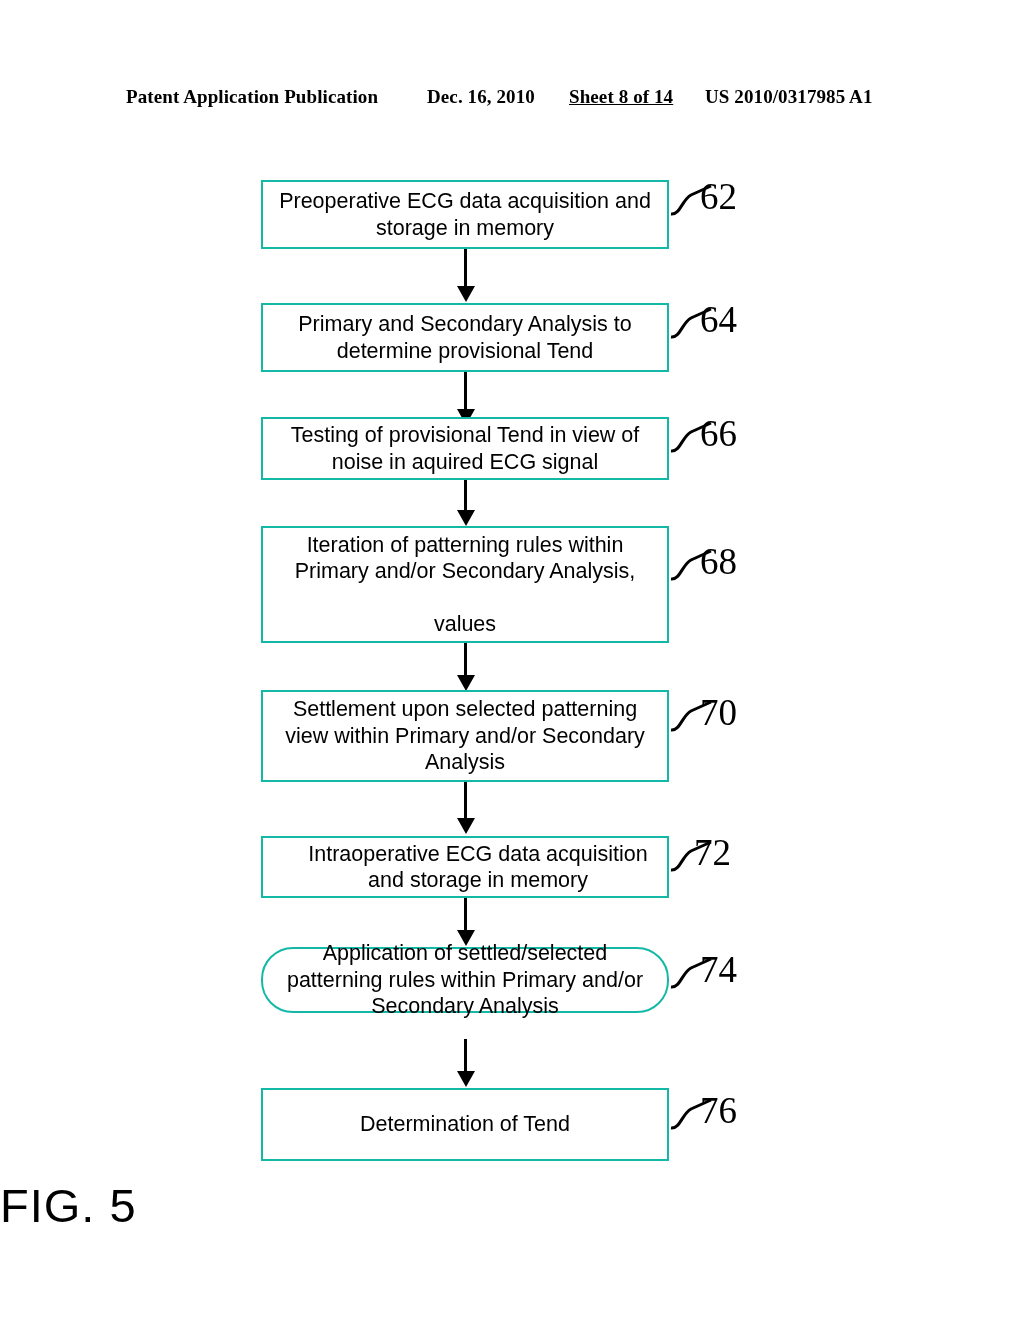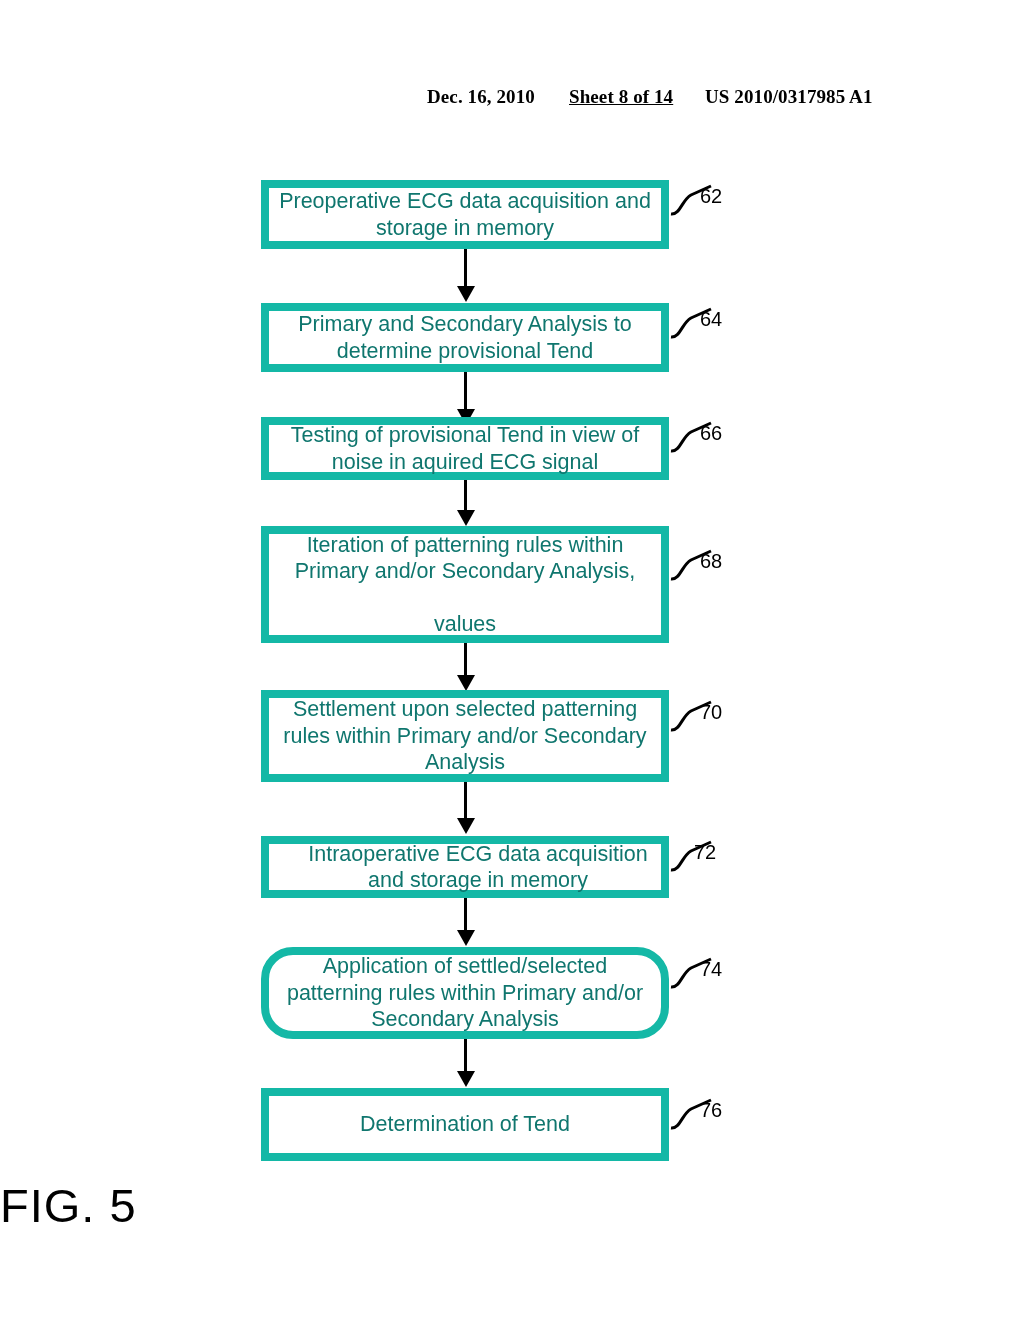--- a/index.html
+++ b/index.html
@@ -42,30 +42,30 @@
     position: absolute;
     left: 0;
     top: 0;
     width: 1024px;
     height: 1320px;
   }
 
   .fc-box {
     position: absolute;
     box-sizing: border-box;
-    border: 8px solid #14b8a6;
+    border: 2px solid #14b8a6;
     background: #ffffff;
     display: flex;
     align-items: center;
     justify-content: center;
     text-align: center;
     font-family: "Liberation Sans", sans-serif;
     font-size: 21.5px;
     line-height: 26.5px;
-    color: #0f766e;
+    color: #000000;
     padding: 2px 6px;
   }
   .fc-box .fc-box-label { display: block; width: 100%; }
 
   
   .fc-arrow {
     position: absolute;
     width: 0;
     border-left: 3px solid #000000;
   }
@@ -78,22 +78,22 @@
     border-top: 16px solid #000000;
   }
 
   
   .fc-leader-svg {
     position: absolute;
     overflow: visible;
   }
   .fc-ref {
     position: absolute;
-    font-family: Liberation Sans, sans-serif;
-    font-size: 20px;
+    font-family: Liberation Serif, serif;
+    font-size: 37px;
     line-height: 29px;
     color: #000000;
     white-space: nowrap;
   }
 
   
   #fig-caption {
     position: absolute;
     left: 0;
     top: 1178px;
@@ -103,20 +103,21 @@
     font-size: 47px;
     line-height: 56px;
     letter-spacing: 1px;
     color: #000000;
   }
 </style>
 </head>
 <body>
 
 <div id="page-header">
+  <span class="hdr-pub">Patent Application Publication</span>
   <span class="hdr-date">Dec. 16, 2010</span>
   <span class="hdr-sheet">Sheet 8 of 14</span>
   <span class="hdr-pat">US 2010/0317985 A1</span>
 </div>
 
 <div id="flowchart">
 
   <div class="fc-box" style="left:261px; top:180px; width:408px; height:69px;">
     <span class="fc-box-label">
       <span>Preoperative ECG data acquisition and</span><br>
@@ -171,21 +172,21 @@
     <path d="M 2 30 C 11 31 13 16 22 11 L 42 2" fill="none" stroke="#000" stroke-width="3"></path>
   </svg>
   <div class="fc-ref" style="left:700px; top:547px;">68</div>
 
   <div class="fc-arrow" style="left:464px; top:643px; height:34px;"></div>
   <div class="fc-arrowhead" style="left:457px; top:675px;"></div>
 
   <div class="fc-box" style="left:261px; top:690px; width:408px; height:92px;">
     <span class="fc-box-label">
       <span>Settlement upon selected patterning</span><br>
-      <span>rules within Primary and/or Secondary</span><br>
+      <span>view within Primary and/or Secondary</span><br>
       <span>Analysis</span>
     </span>
   </div>
   <svg class="fc-leader-svg" style="left:669px; top:700px;" width="44" height="32" viewBox="0 0 44 32">
     <path d="M 2 30 C 11 31 13 16 22 11 L 42 2" fill="none" stroke="#000" stroke-width="3"></path>
   </svg>
   <div class="fc-ref" style="left:700px; top:698px;">70</div>
 
   <div class="fc-arrow" style="left:464px; top:782px; height:38px;"></div>
   <div class="fc-arrowhead" style="left:457px; top:818px;"></div>
@@ -197,21 +198,21 @@
     </span>
   </div>
   <svg class="fc-leader-svg" style="left:669px; top:840px;" width="44" height="32" viewBox="0 0 44 32">
     <path d="M 2 30 C 11 31 13 16 22 11 L 42 2" fill="none" stroke="#000" stroke-width="3"></path>
   </svg>
   <div class="fc-ref" style="left:694px; top:838px;">72</div>
 
   <div class="fc-arrow" style="left:464px; top:898px; height:34px;"></div>
   <div class="fc-arrowhead" style="left:457px; top:930px;"></div>
 
-  <div class="fc-box" style="left:261px; top:947px; width:408px; height:92px;border-radius:32px;">
+  <div class="fc-box" style="left:261px; top:947px; width:408px; height:66px;border-radius:32px;">
     <span class="fc-box-label">
       <span>Application of settled/selected</span><br>
       <span>patterning rules within Primary and/or</span><br>
       <span>Secondary Analysis</span>
     </span>
   </div>
   <svg class="fc-leader-svg" style="left:669px; top:957px;" width="44" height="32" viewBox="0 0 44 32">
     <path d="M 2 30 C 11 31 13 16 22 11 L 42 2" fill="none" stroke="#000" stroke-width="3"></path>
   </svg>
   <div class="fc-ref" style="left:700px; top:955px;">74</div>

